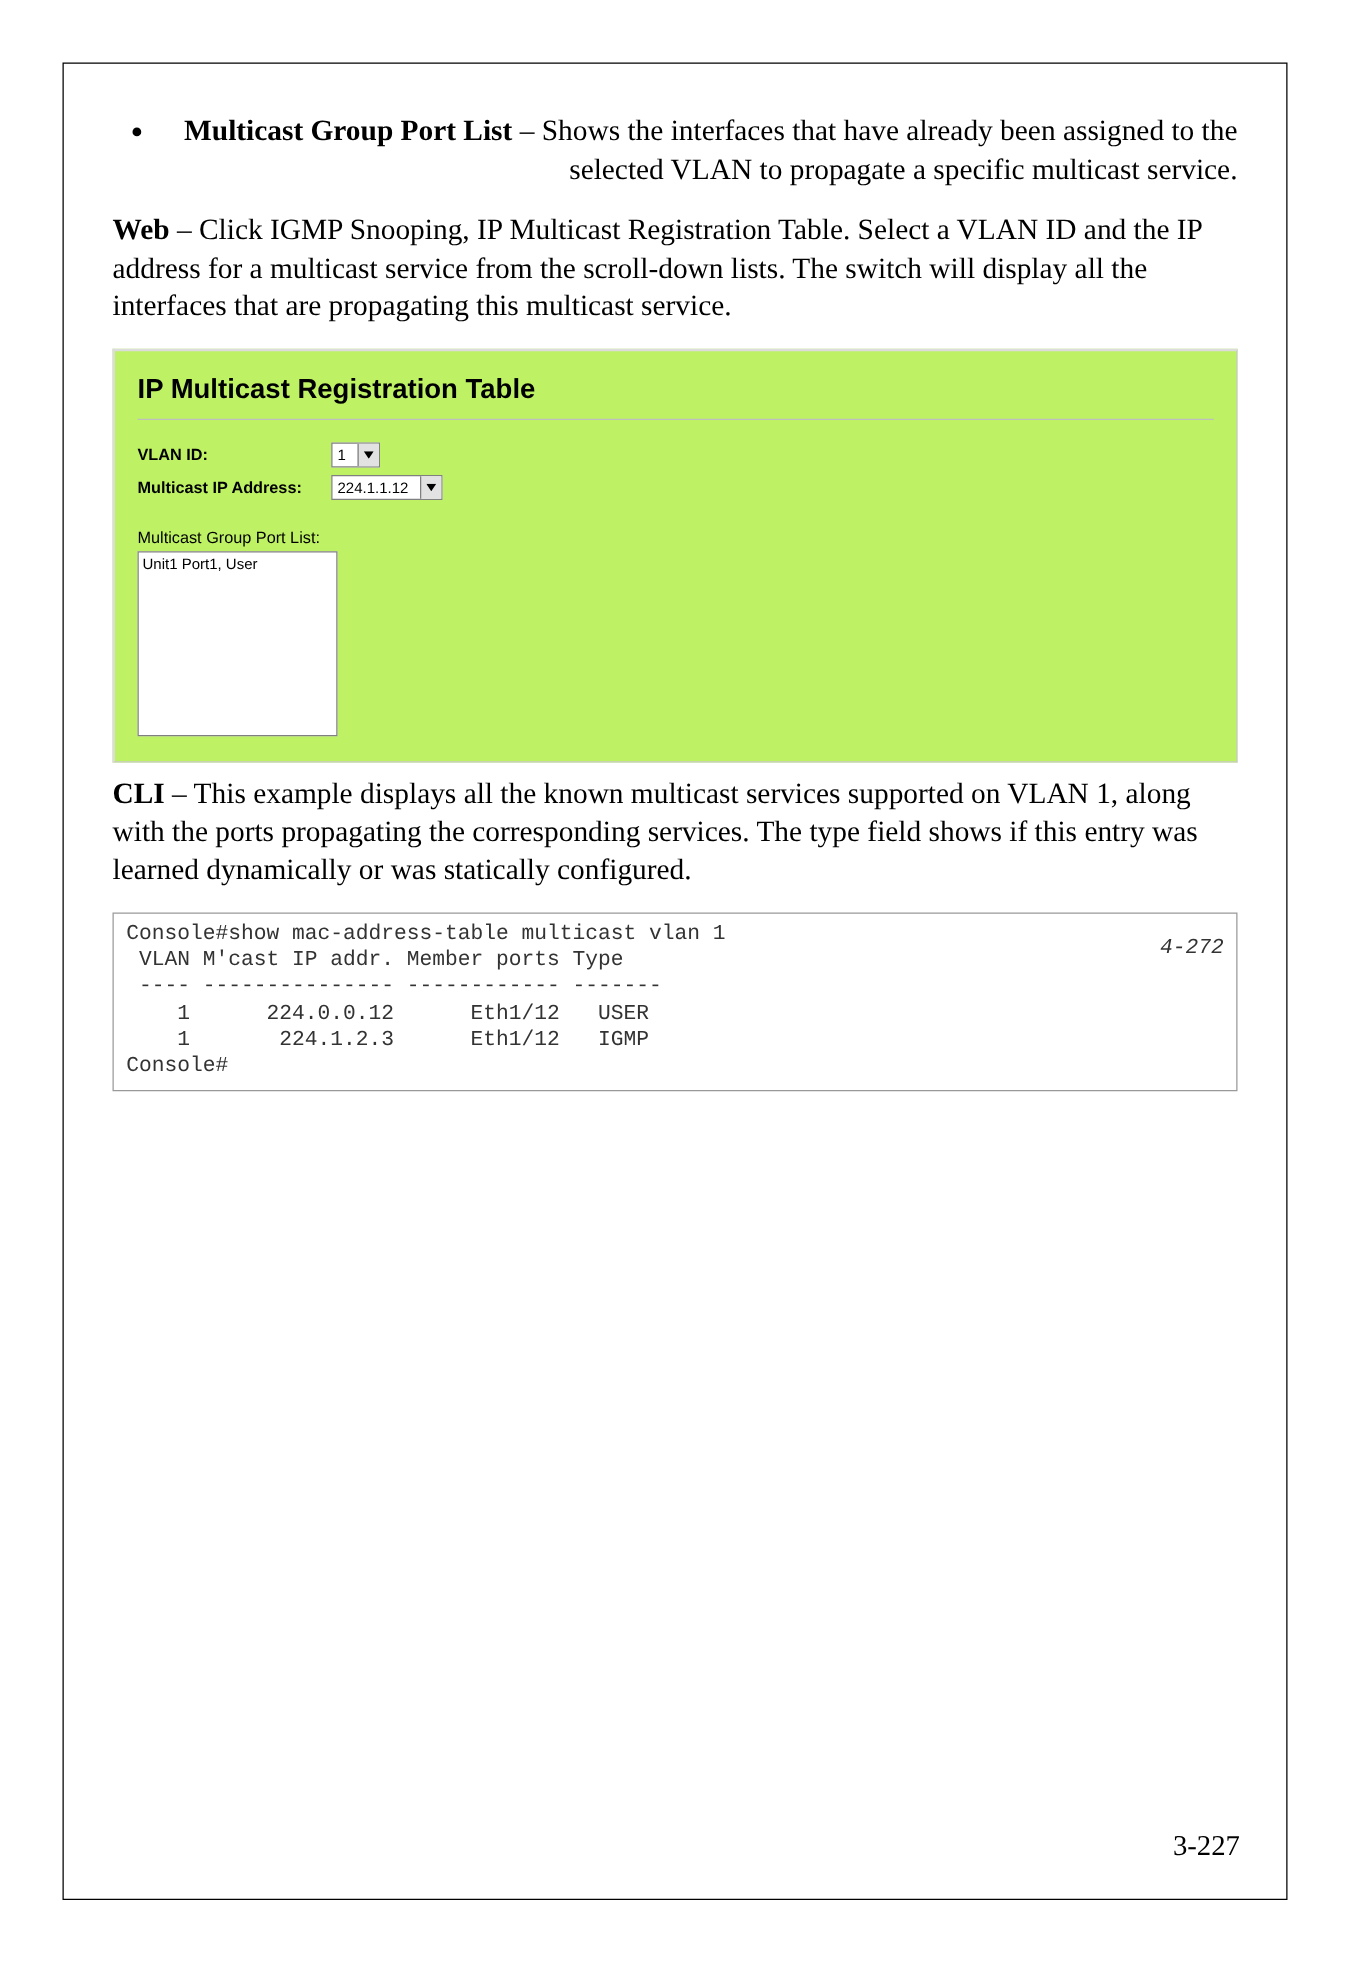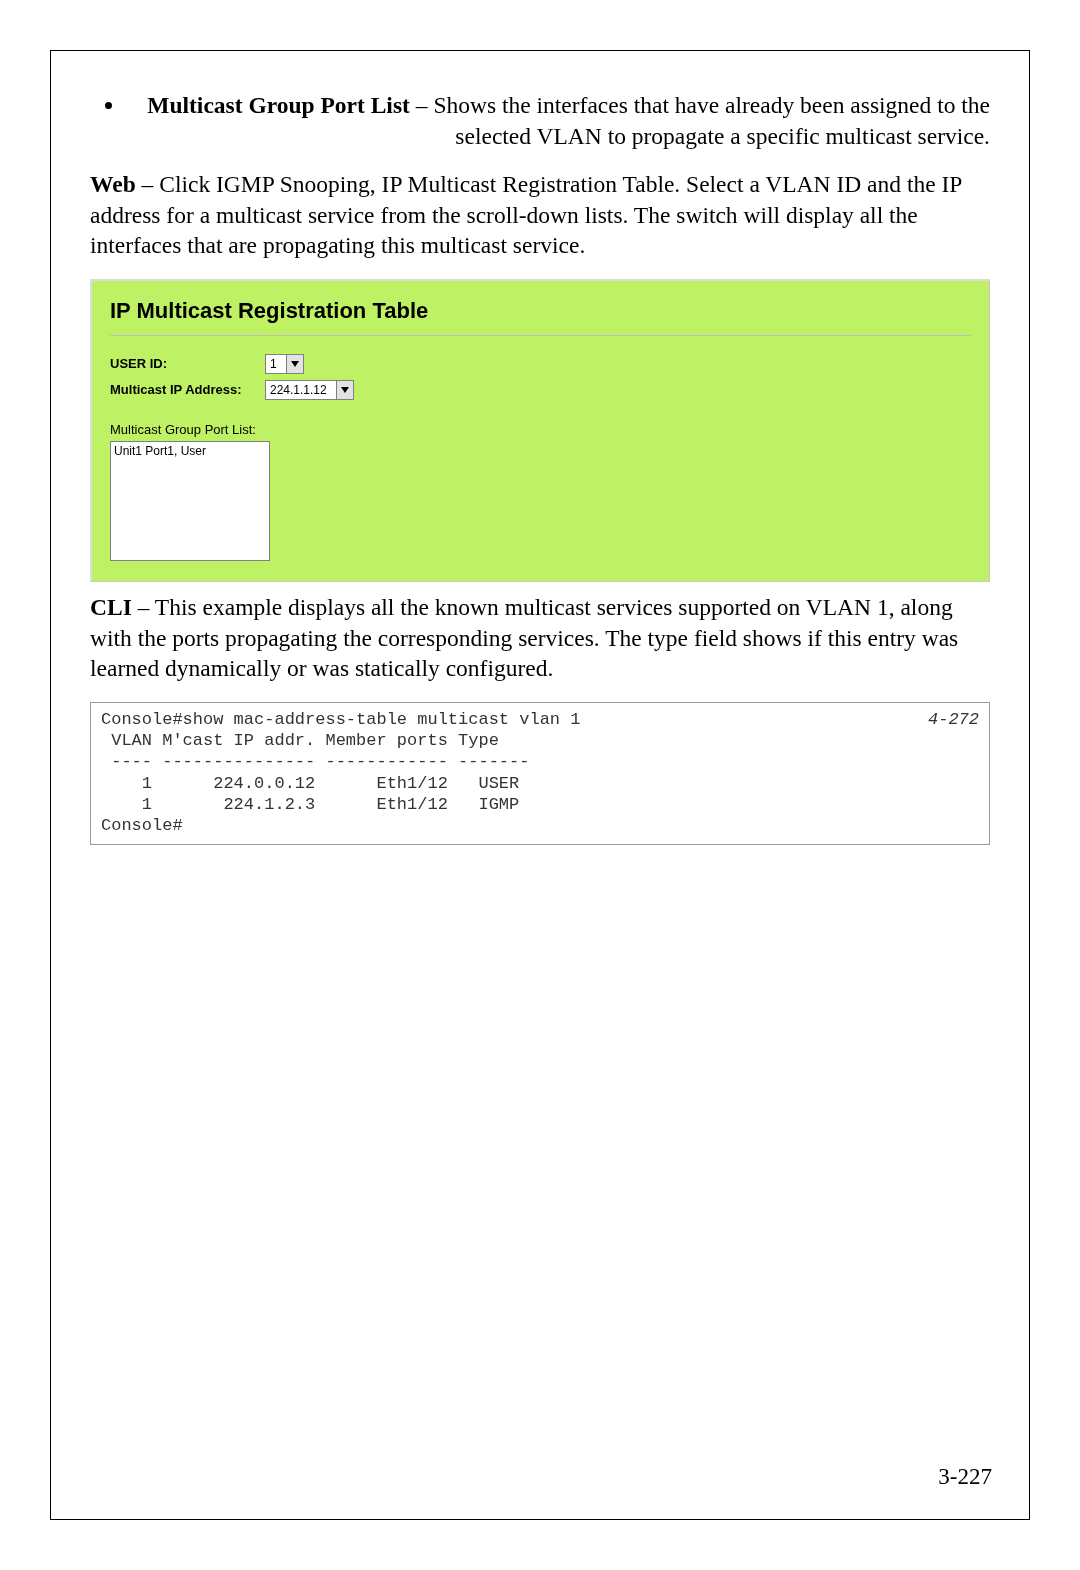--- a/index.html
+++ b/index.html
@@ -101,21 +101,21 @@
     align-items: center;
     justify-content: center;
   }
   .dropdown .dd-btn svg { display: block; }
   .ui-sublabel {
     font-size: 13px;
     margin-top: 22px;
   }
   .listbox {
     width: 160px;
-    height: 120px;
+    height: 148px;
     border: 1px solid #808080;
     background: #fff;
     margin-top: 2px;
     font-size: 12px;
     padding: 2px 3px;
     box-sizing: border-box;
     overflow: hidden;
   }
 
   .figure-caption {
@@ -134,21 +134,21 @@
     line-height: 1.25;
     padding: 6px 10px 8px 10px;
     white-space: pre;
     position: relative;
     margin-top: 8px;
     color: #333;
   }
   .cli-ref {
     position: absolute;
     right: 10px;
-    top: 6px;
+    top: 17px;
     font-style: italic;
   }
 
   .page-number {
     position: absolute;
     bottom: 80px;
     right: 88px;
     font-size: 23px;
     font-family: Garamond, "Times New Roman", serif;
   }
@@ -170,21 +170,21 @@
 
     <p class="para">
       <span class="bold">Web</span><span> – Click IGMP Snooping, IP Multicast Registration Table. Select a VLAN ID and the IP address for a multicast service from the scroll-down lists. The switch will display all the interfaces that are propagating this multicast service.</span>
     </p>
 
     <div class="ui-panel">
       <div class="ui-heading">IP Multicast Registration Table</div>
       <hr class="ui-hr">
 
       <div class="ui-row">
-        <span class="ui-label">USER ID:</span>
+        <span class="ui-label">VLAN ID:</span>
         <span class="dropdown">
           <span class="dd-value">1</span>
           <span class="dd-btn">
             <svg width="8" height="6" viewBox="0 0 8 6">
                 <polygon points="0,0 8,0 4,6" fill="#000"></polygon>
               </svg>
           </span>
         </span>
       </div>
 

